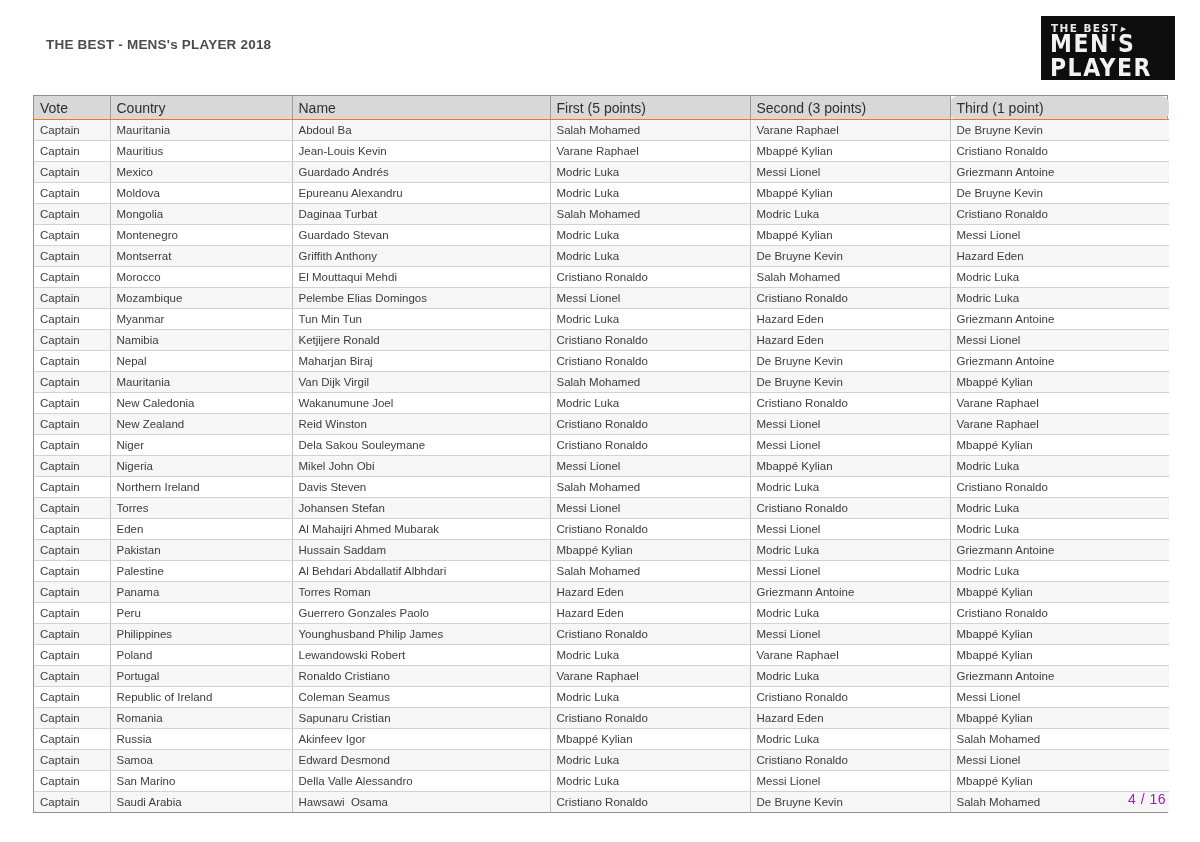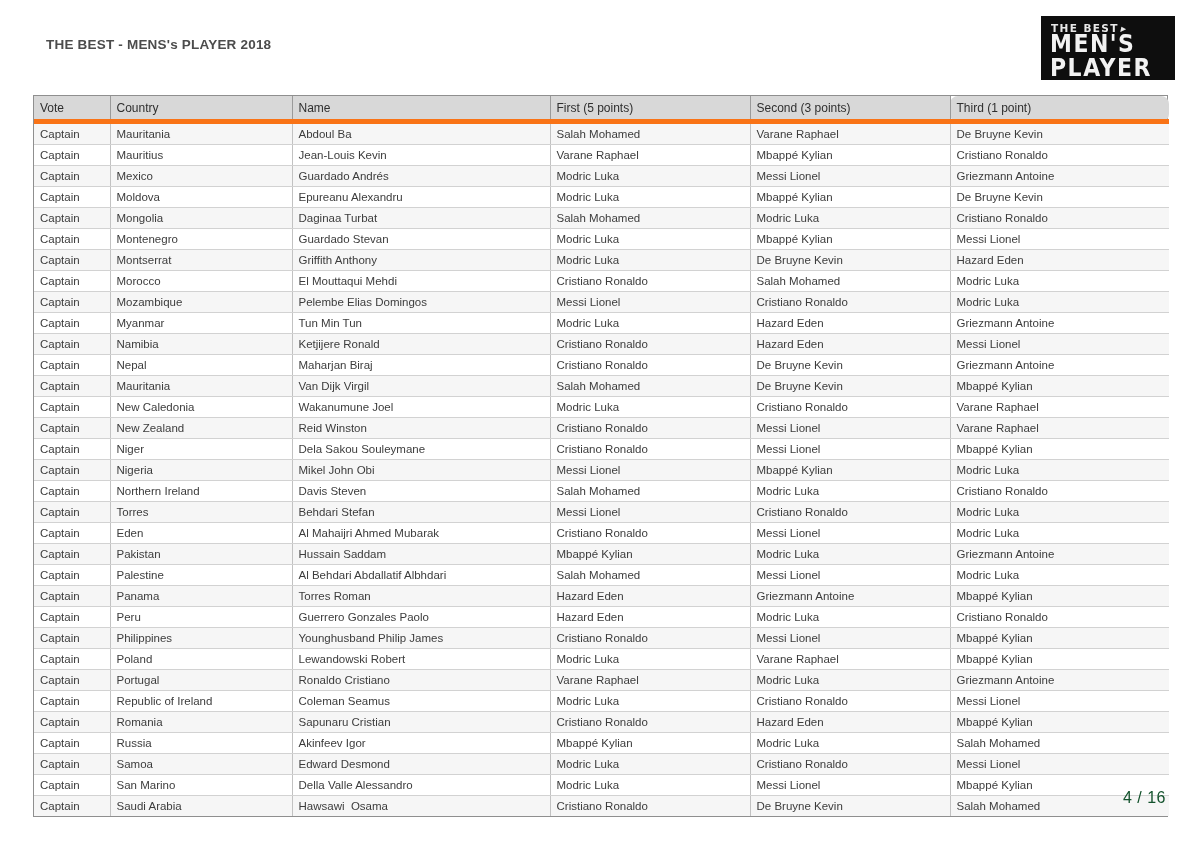--- a/index.html
+++ b/index.html
@@ -125,22 +125,22 @@
   table.vote-table col.c-third   { width: 219px; }
 
   table.vote-table th {
     background: #d8d8d8;
     color: #2f2f2f;
     font-weight: normal;
     text-align: left;
     padding: 3px 0 3px 6px;
     height: 17px;
     border-right: 1px solid #9a9a9a;
-    border-bottom: 5px solid #f97316;
-    font-size: 12px;
+    border-bottom: 1px solid #f97316;
+    font-size: 14px;
     white-space: nowrap;
     overflow: hidden;
   }
   table.vote-table th:last-child { border-right: none; border-radius: 8px; }
 
   table.vote-table td {
     padding: 2px 0 2px 6px;
     height: 16px;
     line-height: 15px;
     border-right: 1px solid #c2c2c2;
@@ -160,22 +160,22 @@
   }
   table.vote-table tbody tr:last-child td {
     border-bottom: none;
   }
 
   
   .page-number {
     position: absolute;
     right: 34px;
     bottom: 35px;
-    font-size: 16px;
-    color: #14532d;
+    font-size: 14px;
+    color: #a21caf;
     letter-spacing: 0.5px;
   }
 </style>
 </head>
 <body>
 
 <div class="page">
 
   <div class="doc-header">
     <div class="doc-title">THE BEST - MENS's PLAYER 2018</div>
@@ -348,21 +348,21 @@
             <td>Captain</td>
             <td>Northern Ireland</td>
             <td>Davis Steven</td>
             <td>Salah Mohamed</td>
             <td>Modric Luka</td>
             <td>Cristiano Ronaldo</td>
           </tr>
           <tr>
             <td>Captain</td>
             <td>Torres</td>
-            <td>Behdari Stefan</td>
+            <td>Johansen Stefan</td>
             <td>Messi Lionel</td>
             <td>Cristiano Ronaldo</td>
             <td>Modric Luka</td>
           </tr>
           <tr>
             <td>Captain</td>
             <td>Eden</td>
             <td>Al Mahaijri Ahmed Mubarak</td>
             <td>Cristiano Ronaldo</td>
             <td>Messi Lionel</td>

